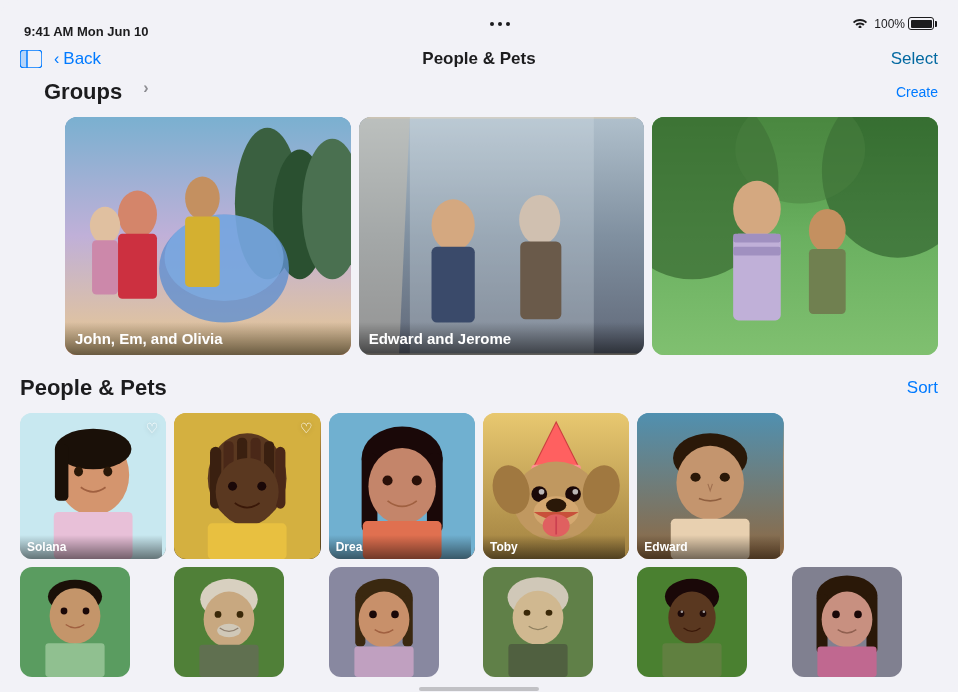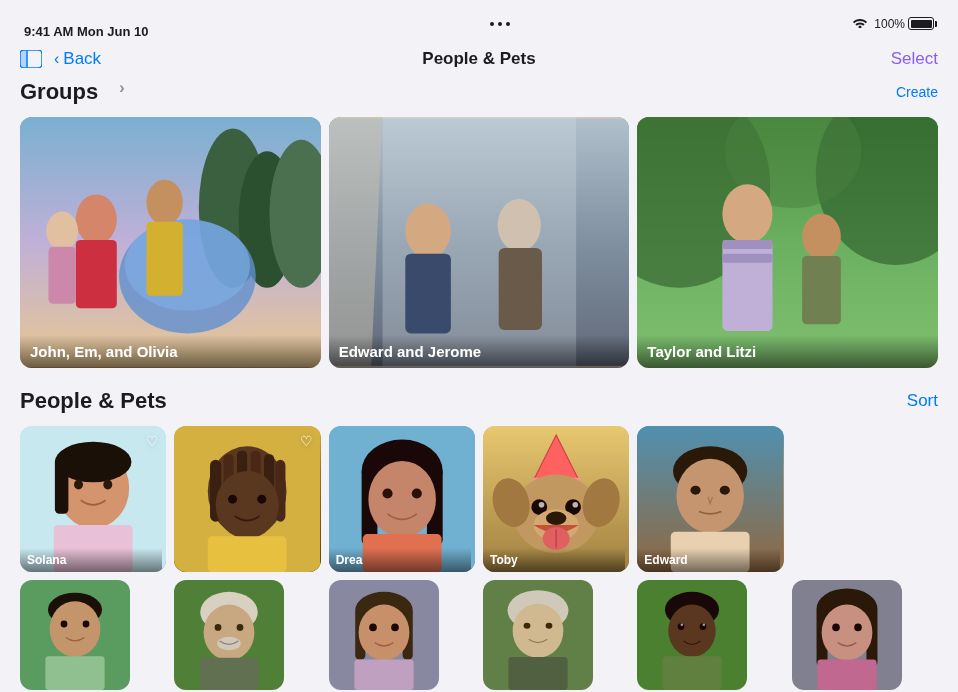--- a/index.html
+++ b/index.html
@@ -152,21 +152,21 @@
       left: 50%;
       transform: translateX(-50%);
     }
 
     .nav-right {
       display: flex;
       align-items: center;
     }
 
     .select-btn {
-      color: #8b5cf6;
+      color: #0369a1;
       font-size: 17px;
       cursor: pointer;
     }
 
     
     .main-content {
       padding: 0 20px;
       overflow-y: auto;
     }
 
@@ -178,39 +178,41 @@
       margin-bottom: 12px;
     }
 
     .section-title {
       display: flex;
       align-items: flex-start;
       gap: 21px;
       font-size: 22px;
       font-weight: 700;
       color: #1c1c1e;
+      margin-left: 24px;
     }
 
     .section-chevron {
       font-size: 16px;
       color: #8e8e93;
     }
 
     .section-action {
       font-size: 14px;
       color: #007aff;
       cursor: pointer;
     }
 
     
     .groups-grid {
       display: grid;
       grid-template-columns: repeat(3, 1fr);
       gap: 8px;
       margin-bottom: 20px;
+      margin-left: 45px;
     }
 
     .group-card {
       position: relative;
       border-radius: 12px;
       overflow: hidden;
       aspect-ratio: 1.2;
       cursor: pointer;
     }
 
@@ -528,21 +530,20 @@
 
             <ellipse cx="110" cy="85" rx="22" ry="26" fill="#d4a880"></ellipse>
             <rect x="88" y="108" width="44" height="80" rx="5" fill="#c0b0d8"></rect>
             <rect x="88" y="108" width="44" height="8" rx="2" fill="#a090c0"></rect>
             <rect x="88" y="120" width="44" height="8" rx="2" fill="#a090c0"></rect>
 
             <ellipse cx="175" cy="105" rx="17" ry="20" fill="#c49060"></ellipse>
             <rect x="158" y="122" width="34" height="60" rx="4" fill="#708050"></rect>
           </svg>
         </div>
-        <div class="group-card-label">Taylor and Litzi</div>
       </div>
 
     </div>
 
     <div class="people-header">
       <span class="people-title">People &amp; Pets</span>
       <span class="people-sort">Sort</span>
     </div>
 
     <div class="people-grid" style="margin-bottom:8px;">

